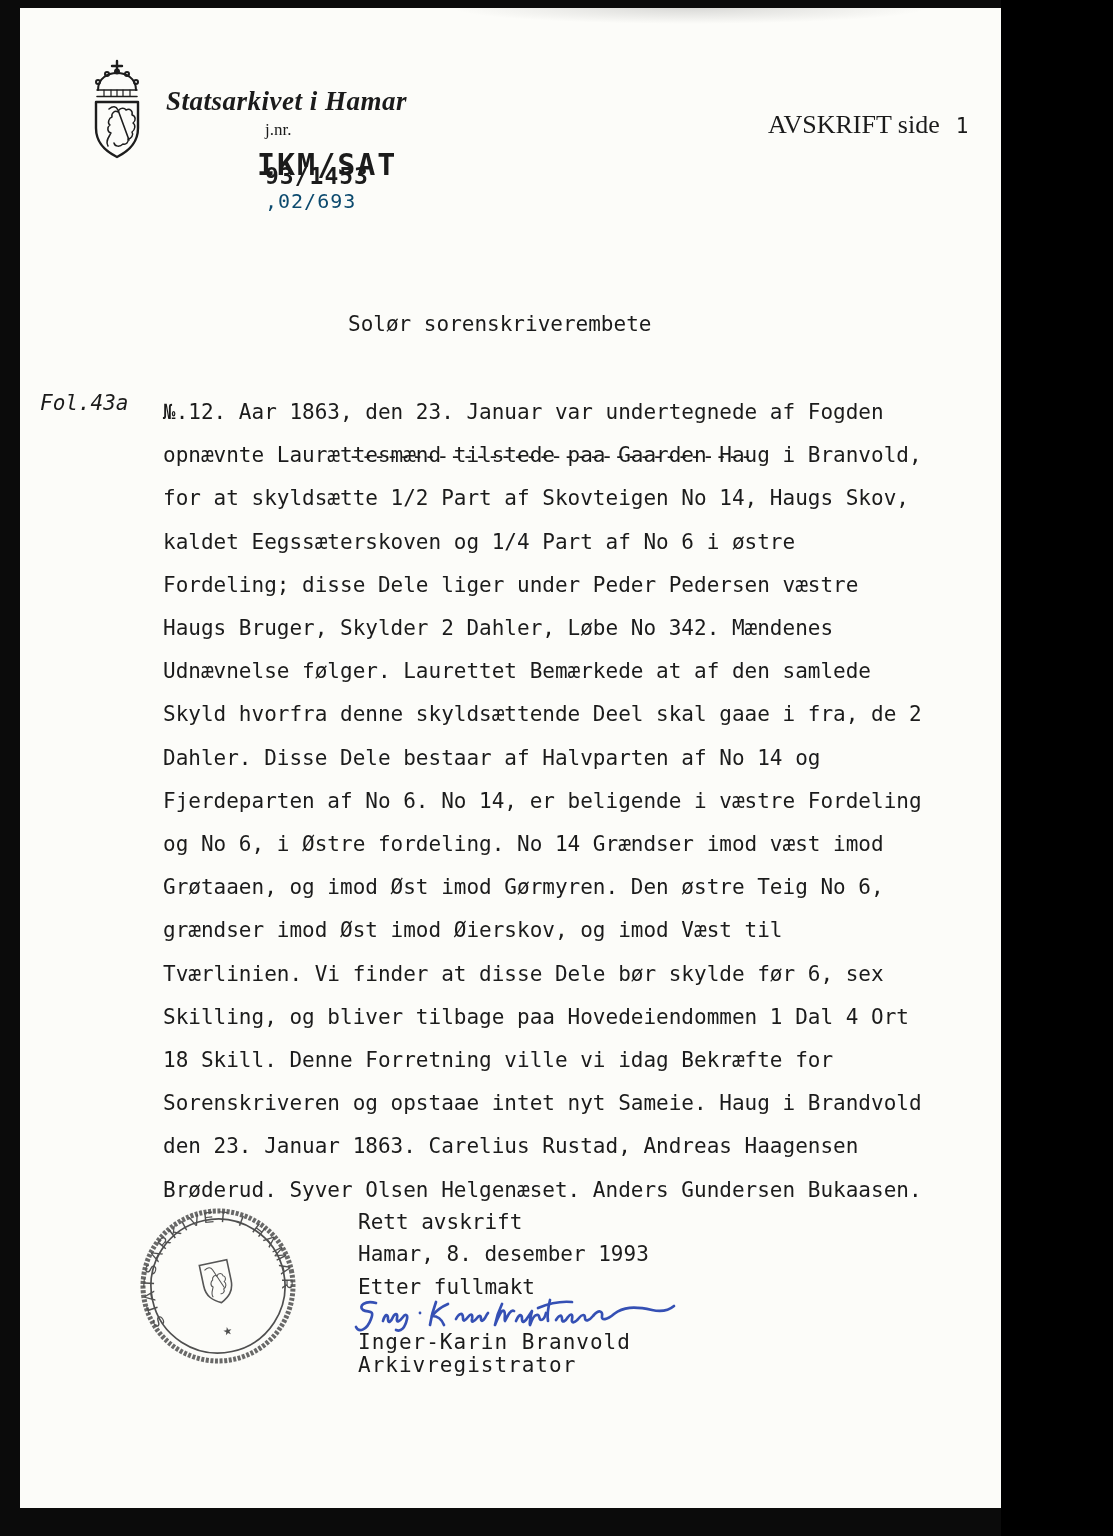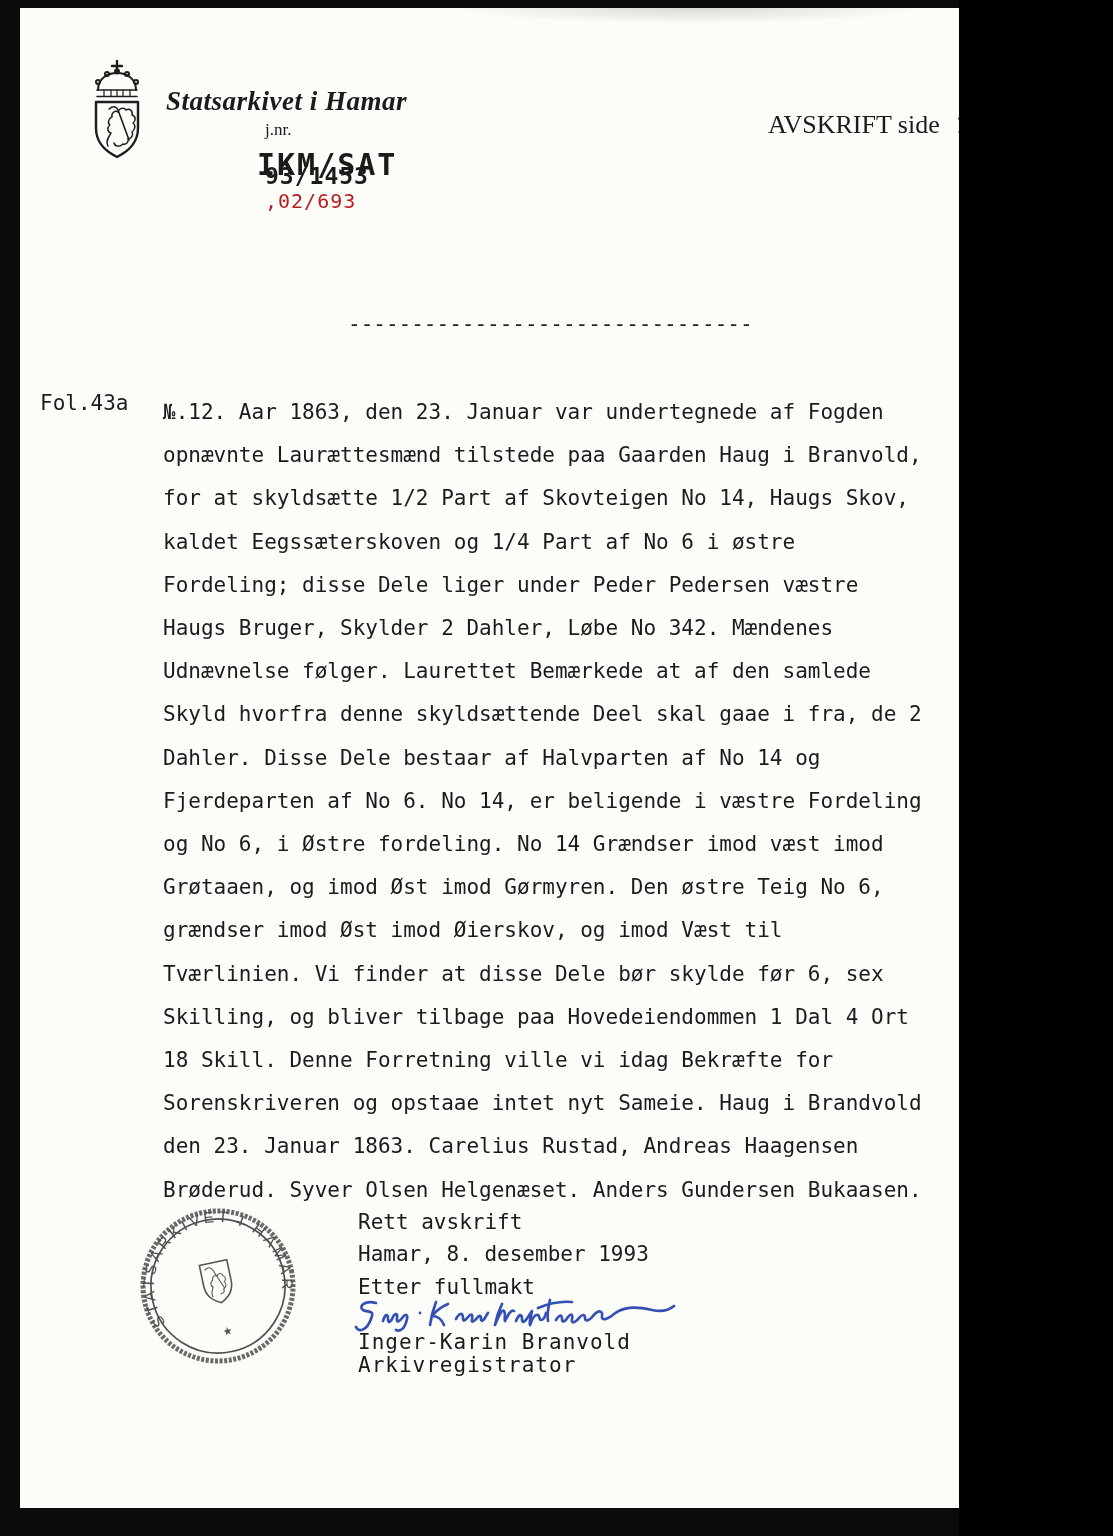--- a/index.html
+++ b/index.html
@@ -2,20 +2,21 @@
 <html><head>
 <meta charset="utf-8">
 <style>
   html,body{margin:0;padding:0;background:#000;}
   .scan{
     position:relative;
     width:959px;height:1536px;
     background:#0b0b0b;
     overflow:hidden;
     font-family:"DejaVu Sans Mono","DejaVu Sans",monospace;
+    padding-left:42px;
   }
   .page{
     position:absolute;left:20px;top:8px;
     width:1073px;height:1500px;
     background:#fcfcf9;
     color:#1b1b1b;
   }
   .corner-clip{
     position:absolute;right:0;top:0;width:0;height:0;
     border-top:150px solid #0b0b0b;
@@ -29,31 +30,31 @@
   .crest{position:absolute;left:64px;top:50px;width:66px;height:102px;}
   .org-name{
     position:absolute;left:146px;top:78px;
     font-family:"Liberation Serif","DejaVu Serif",serif;
     font-style:italic;font-weight:600;font-size:27px;letter-spacing:.5px;
     white-space:nowrap;
   }
   .jnr-row{position:absolute;left:231px;top:112px;white-space:nowrap;display:flex;align-items:baseline;flex-direction:column;}
   .jnr-label{font-family:"Liberation Serif","DejaVu Serif",serif;font-size:17px;}
   .jnr-value{font-size:23px;font-weight:700;margin-left:14px;letter-spacing:1px;margin-top:23px;}
-  .jnr-suffix{font-size:20px;font-weight:400;color:#b91c1c;letter-spacing:1px;}
+  .jnr-suffix{font-size:20px;font-weight:400;color:#0c4a6e;letter-spacing:1px;}
   .ref-code{position:absolute;left:237px;top:139px;font-size:30px;font-weight:700;letter-spacing:2px;}
   .avskrift{
     position:absolute;left:748px;top:102px;white-space:nowrap;
     font-family:"Liberation Serif","DejaVu Serif",serif;font-size:26px;
   }
   .avskrift .pagenum{font-family:"DejaVu Sans Mono",monospace;font-size:21px;margin-left:16px;}
   
   .doc-header{position:absolute;left:328px;top:206px;font-size:21px;line-height:44px;white-space:pre;}
   
-  .margin-note{position:absolute;left:20px;top:383px;font-size:21px;}
+  .margin-note{position:absolute;left:20px;top:383px;font-size:21px;font-style:italic;}
   .body-block{position:absolute;left:143px;top:383px;font-size:21px;line-height:43.2px;white-space:pre;}
   
   .stamp{position:absolute;left:116px;top:1196px;width:164px;height:164px;}
   .sig-line{position:absolute;left:338px;font-size:21px;white-space:nowrap;}
   .sig-l1{top:1202px;}
   .sig-l2{top:1234px;}
   .sig-l3{top:1267px;}
   .sig-name{top:1322px;letter-spacing:1px;}
   .sig-title{top:1345px;letter-spacing:1px;}
   .signature-svg{position:absolute;left:330px;top:1284px;width:336px;height:48px;}
@@ -90,20 +91,21 @@
       <span class="jnr-value">93/1453</span>
       <span class="jnr-suffix">,02/693</span>
     </div>
     <div class="ref-code">IKM/SAT</div>
 
     <div class="avskrift">
       <span>AVSKRIFT side</span><span class="pagenum">1</span>
     </div>
 
     <div class="doc-header">
+      <div>Solør sorenskriverembete</div>
       <div>--------------------------------</div>
     </div>
 
     <div class="margin-note">Fol.43a</div>
     <div class="body-block"><div>№.12. Aar 1863, den 23. Januar var undertegnede af Fogden</div><div>opnævnte Laurættesmænd tilstede paa Gaarden Haug i Branvold,</div><div>for at skyldsætte 1/2 Part af Skovteigen No 14, Haugs Skov,</div><div>kaldet Eegssæterskoven og 1/4 Part af No 6 i østre</div><div>Fordeling; disse Dele liger under Peder Pedersen væstre</div><div>Haugs Bruger, Skylder 2 Dahler, Løbe No 342. Mændenes</div><div>Udnævnelse følger. Laurettet Bemærkede at af den samlede</div><div>Skyld hvorfra denne skyldsættende Deel skal gaae i fra, de 2</div><div>Dahler. Disse Dele bestaar af Halvparten af No 14 og</div><div>Fjerdeparten af No 6. No 14, er beligende i væstre Fordeling</div><div>og No 6, i Østre fordeling. No 14 Grændser imod væst imod</div><div>Grøtaaen, og imod Øst imod Gørmyren. Den østre Teig No 6,</div><div>grændser imod Øst imod Øierskov, og imod Væst til</div><div>Tværlinien. Vi finder at disse Dele bør skylde før 6, sex</div><div>Skilling, og bliver tilbage paa Hovedeiendommen 1 Dal 4 Ort</div><div>18 Skill. Denne Forretning ville vi idag Bekræfte for</div><div>Sorenskriveren og opstaae intet nyt Sameie. Haug i Brandvold</div><div>den 23. Januar 1863. Carelius Rustad, Andreas Haagensen</div><div>Brøderud. Syver Olsen Helgenæset. Anders Gundersen Bukaasen.</div></div>
 
     <svg class="stamp" viewBox="0 0 164 164">
       <g transform="rotate(-12 82 82)">
         <circle cx="82" cy="82" r="75" fill="none" stroke="#4f4f4f" stroke-width="5" stroke-dasharray="3 1.6" opacity="0.85"></circle>
         <circle cx="82" cy="82" r="67" fill="none" stroke="#4f4f4f" stroke-width="1.7"></circle>

